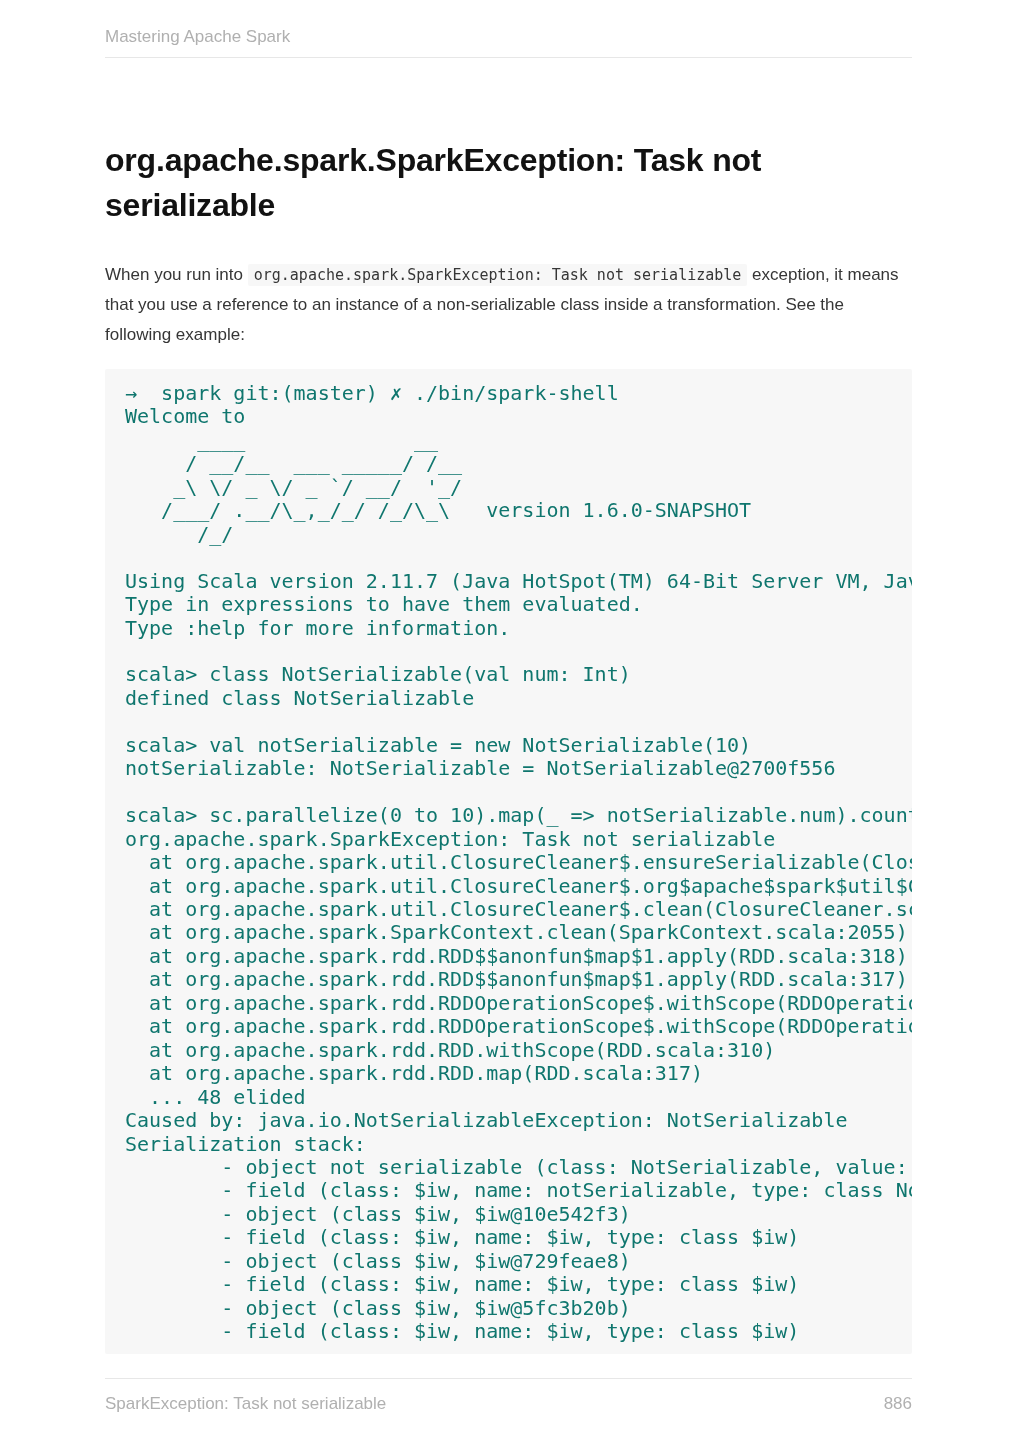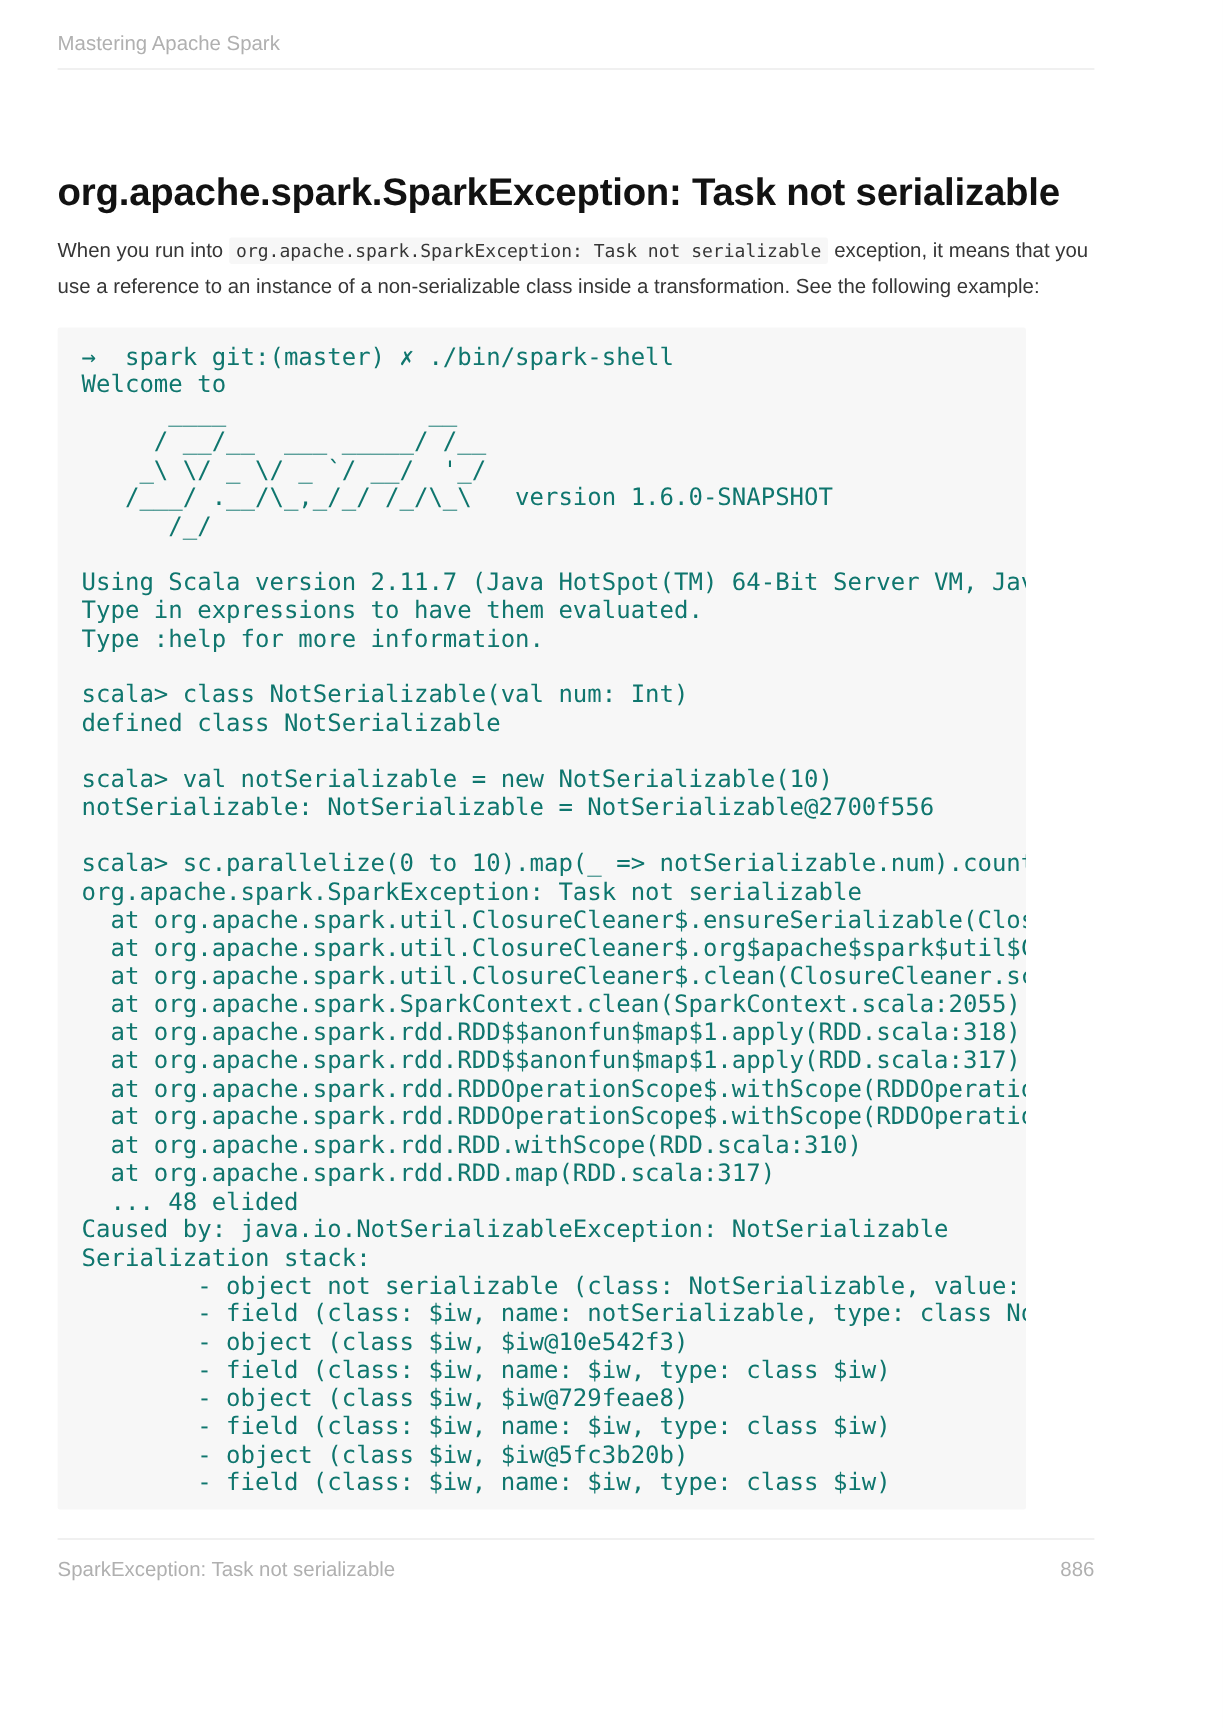--- a/index.html
+++ b/index.html
@@ -8,39 +8,39 @@
     width: 1019px;
     height: 1440px;
     background: #ffffff;
     font-family: "Liberation Sans", sans-serif;
     color: #333333;
     overflow: hidden;
   }
   .page {
     width: 1019px;
     height: 1440px;
-    padding: 0 107px 0 48px;
+    padding: 0 107px 0 105px;
   }
   .page-header {
     padding: 26px 0 10px 0;
     border-bottom: 1px solid #e7e7e7;
     font-size: 17px;
     line-height: 21px;
     color: #b0b0b0;
   }
   h1.page-title {
     margin: 80px 0 0 0;
     font-size: 32px;
     line-height: 45px;
     font-weight: bold;
     color: #121212;
     letter-spacing: -0.2px;
   }
   p.intro-paragraph {
-    margin: 11px 0 0 0;
+    margin: 32px 0 0 0;
     font-size: 17px;
     line-height: 30px;
     color: #363636;
   }
   code.inline-code {
     font-family: "DejaVu Sans Mono", monospace;
     font-size: 15px;
     background: #f7f7f7;
     padding: 2px 6px;
     border-radius: 2px;

